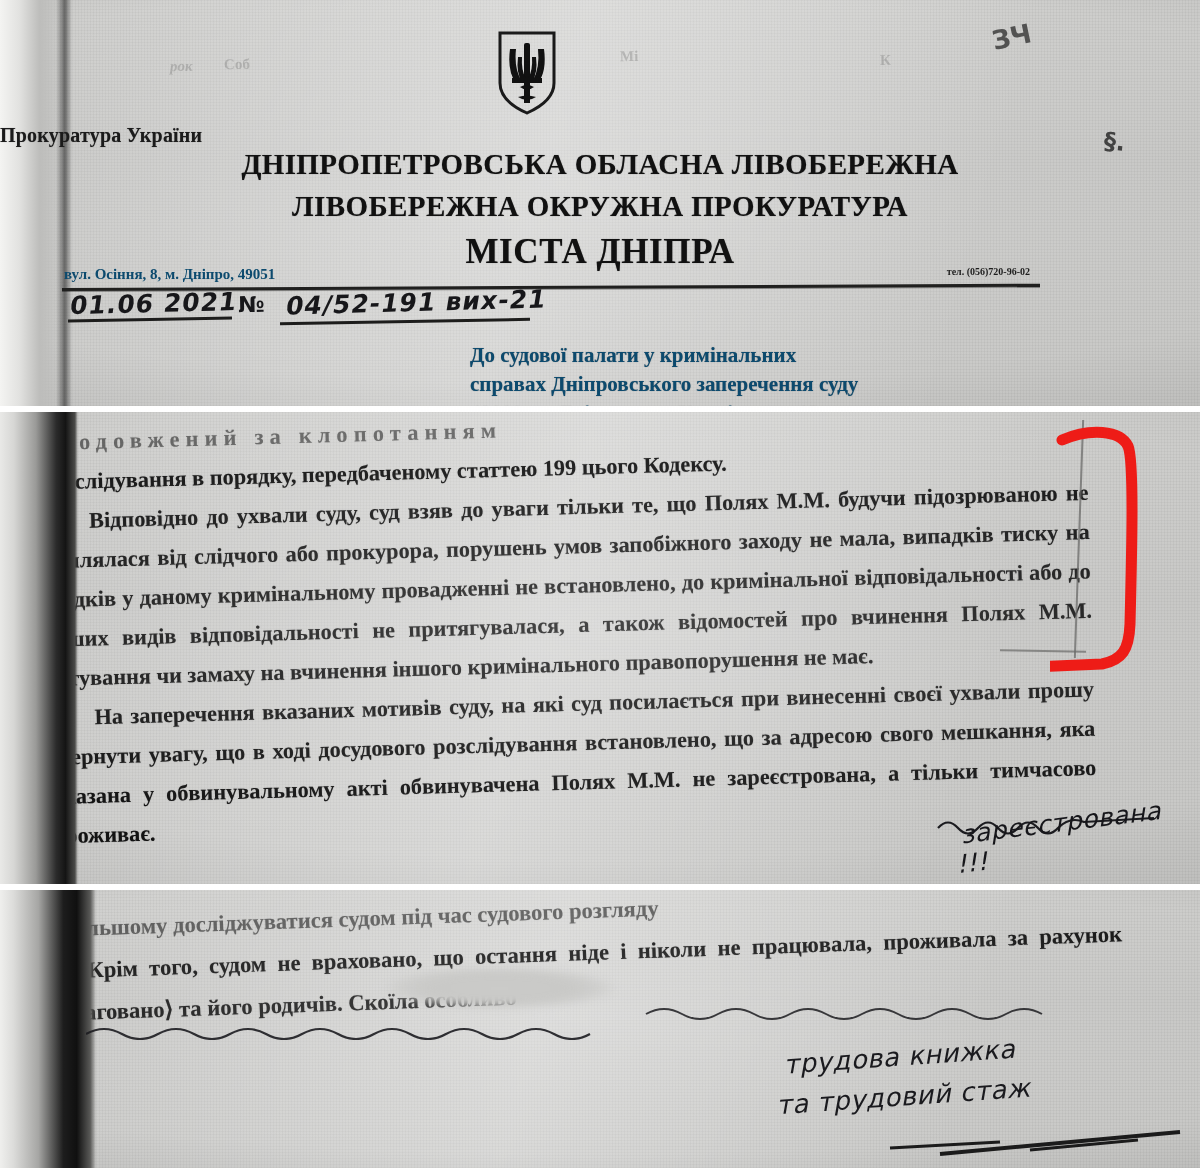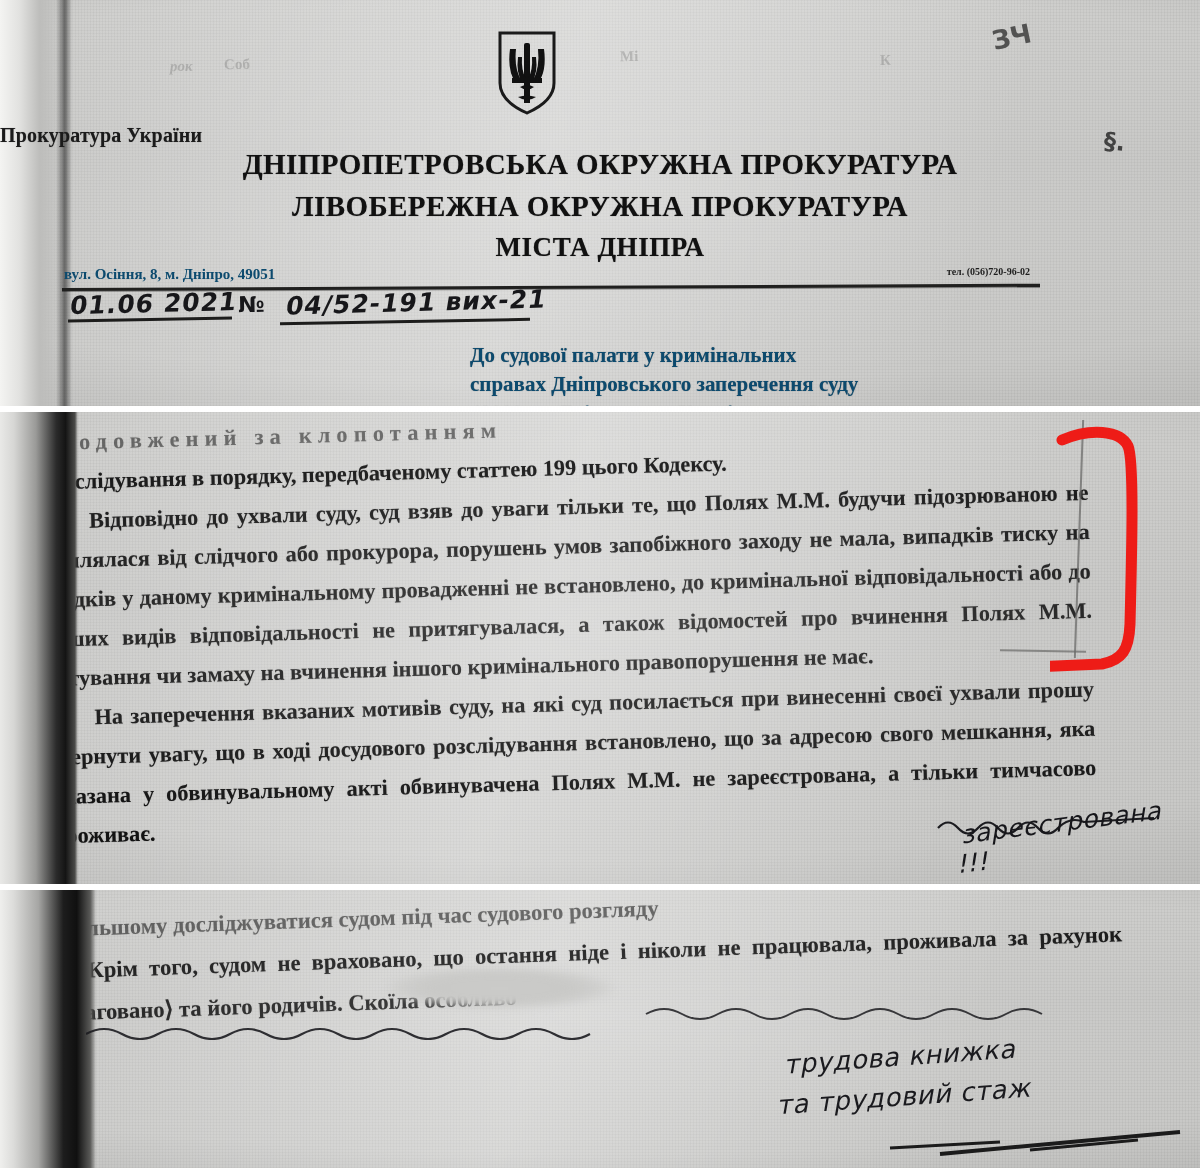--- a/index.html
+++ b/index.html
@@ -37,21 +37,21 @@
   .crest svg{display:block;width:100%;height:100%;}
 
   .lh-sub{position:absolute;z-index:10;left:0;right:0;top:124px;text-align:left;
           font-family:"Liberation Serif",serif;font-size:20px;font-weight:700;color:#1b1b1b;
           letter-spacing:.2px;text-shadow:0 0 1px rgba(0,0,0,.35);}
   .lh1,.lh2,.lh3{position:absolute;z-index:10;left:0;right:0;text-align:center;
           font-family:"Liberation Serif",serif;font-weight:700;color:#111;
           text-shadow:0 0 1px rgba(0,0,0,.45);}
   .lh1{top:148px;font-size:29px;letter-spacing:.4px;}
   .lh2{top:190px;font-size:29px;letter-spacing:.4px;}
-  .lh3{top:232px;font-size:27px;letter-spacing:.6px;}
+  .lh3{top:232px;font-size:35px;letter-spacing:.6px;}
 
   .lh-addr{position:absolute;z-index:10;top:266px;left:64px;font-size:15px;font-weight:700;color:#0c4a6e;}
   .lh-tel{position:absolute;z-index:10;top:266px;right:170px;font-size:10px;font-weight:700;color:#1d1d1d;}
   .rule-head{position:absolute;z-index:10;top:288px;left:62px;width:978px;height:3px;background:#20201f;
              transform:rotate(-0.25deg);transform-origin:left center;
              box-shadow:0 1px 0 rgba(0,0,0,.35);}
 
   
   .hw{font-family:"DejaVu Sans",sans-serif;color:#17171a;font-weight:600;}
   .hw-date{position:absolute;z-index:12;top:289px;left:70px;font-size:25px;
@@ -147,21 +147,21 @@
           <path d="M39 26 q2 16 -4 25 l-4 -3 q5 -9 4 -22 z"></path>
           <path d="M15 47 h30 v5 h-30 z"></path>
           <path d="M23 56 q7 -4 14 0 q-7 5 -14 0 z"></path>
           <path d="M27 60 h6 v12 h-6 z"></path>
           <path d="M21 66 q9 -3 18 0 q-9 6 -18 0 z"></path>
         </g>
       </svg>
     </div>
 
     <div class="lh-sub">Прокуратура України</div>
-    <div class="lh1">ДНІПРОПЕТРОВСЬКА ОКРУЖНА ПРОКУРАТУРА</div>
+    <div class="lh1">ДНІПРОПЕТРОВСЬКА ОБЛАСНА ЛІВОБЕРЕЖНА</div>
     <div class="lh2">ЛІВОБЕРЕЖНА ОКРУЖНА ПРОКУРАТУРА</div>
     <div class="lh3">МІСТА ДНІПРА</div>
 
     <div class="lh-addr">вул. Осіння, 8, м. Дніпро, 49051</div>
     <div class="lh-tel">тел. (056)720-96-02</div>
     <div class="rule-head"></div>
 
     <div class="hw hw-date">01.06 2021</div>
     <div class="hw hw-no">№</div>
     <div class="hw hw-num">04/52-191 вих-21</div>

